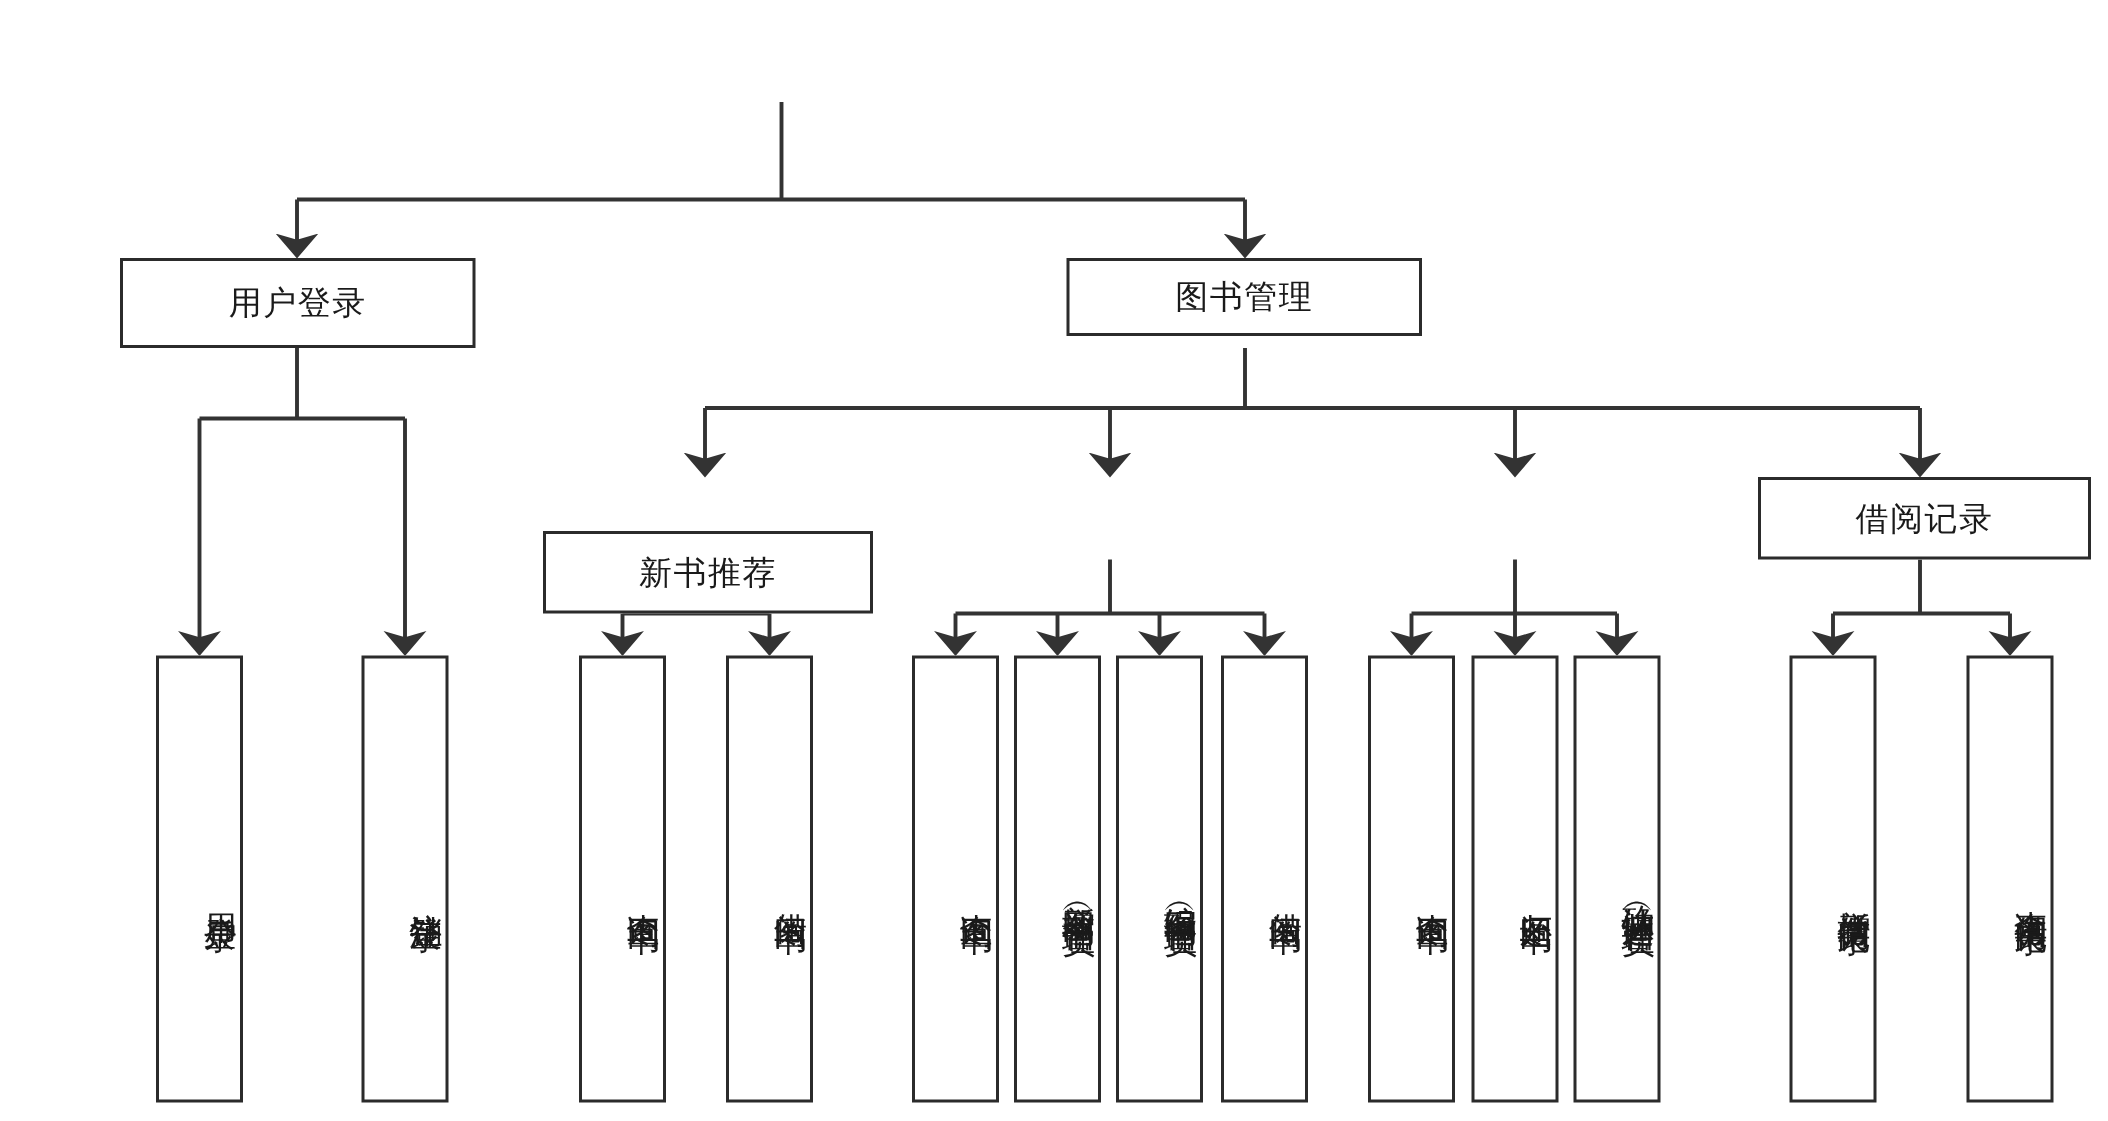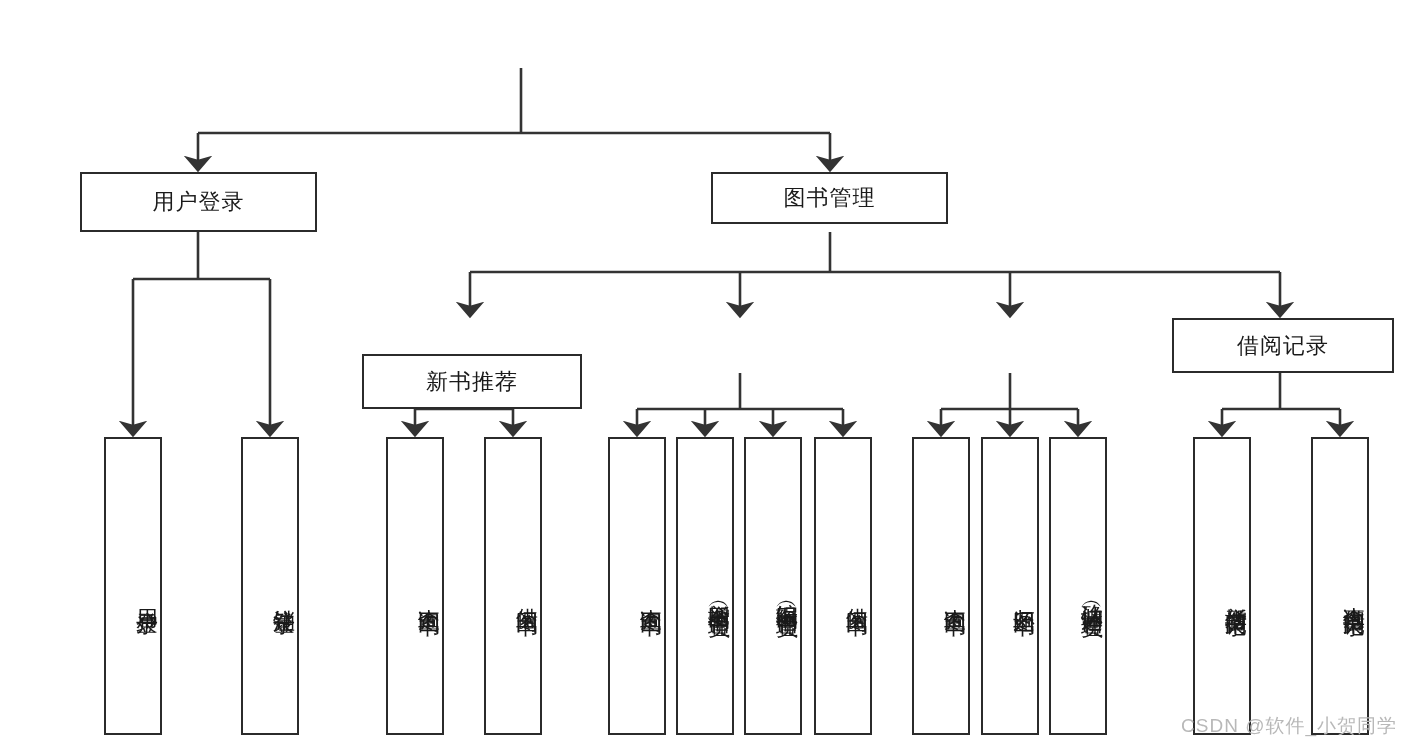--- a/index.html
+++ b/index.html
@@ -121,15 +121,14 @@
   <div class="node vert" style="left:744px;top:437px;width:58px;height:298px;">编辑图书（管理员）</div>
   <div class="node vert" style="left:814px;top:437px;width:58px;height:298px;">借阅图书</div>
 
   <div class="node vert" style="left:912px;top:437px;width:58px;height:298px;">查询图书</div>
   <div class="node vert" style="left:981px;top:437px;width:58px;height:298px;">归还图书</div>
   <div class="node vert" style="left:1049px;top:437px;width:58px;height:298px;">确认归还（管理员）</div>
 
   <div class="node vert" style="left:1193px;top:437px;width:58px;height:298px;">新增借阅记录</div>
   <div class="node vert" style="left:1311px;top:437px;width:58px;height:298px;">查询借阅记录</div>
 
-  <div class="watermark">CSDN @软件_小贺同学</div>
 
 </div>
 
 </body></html>

